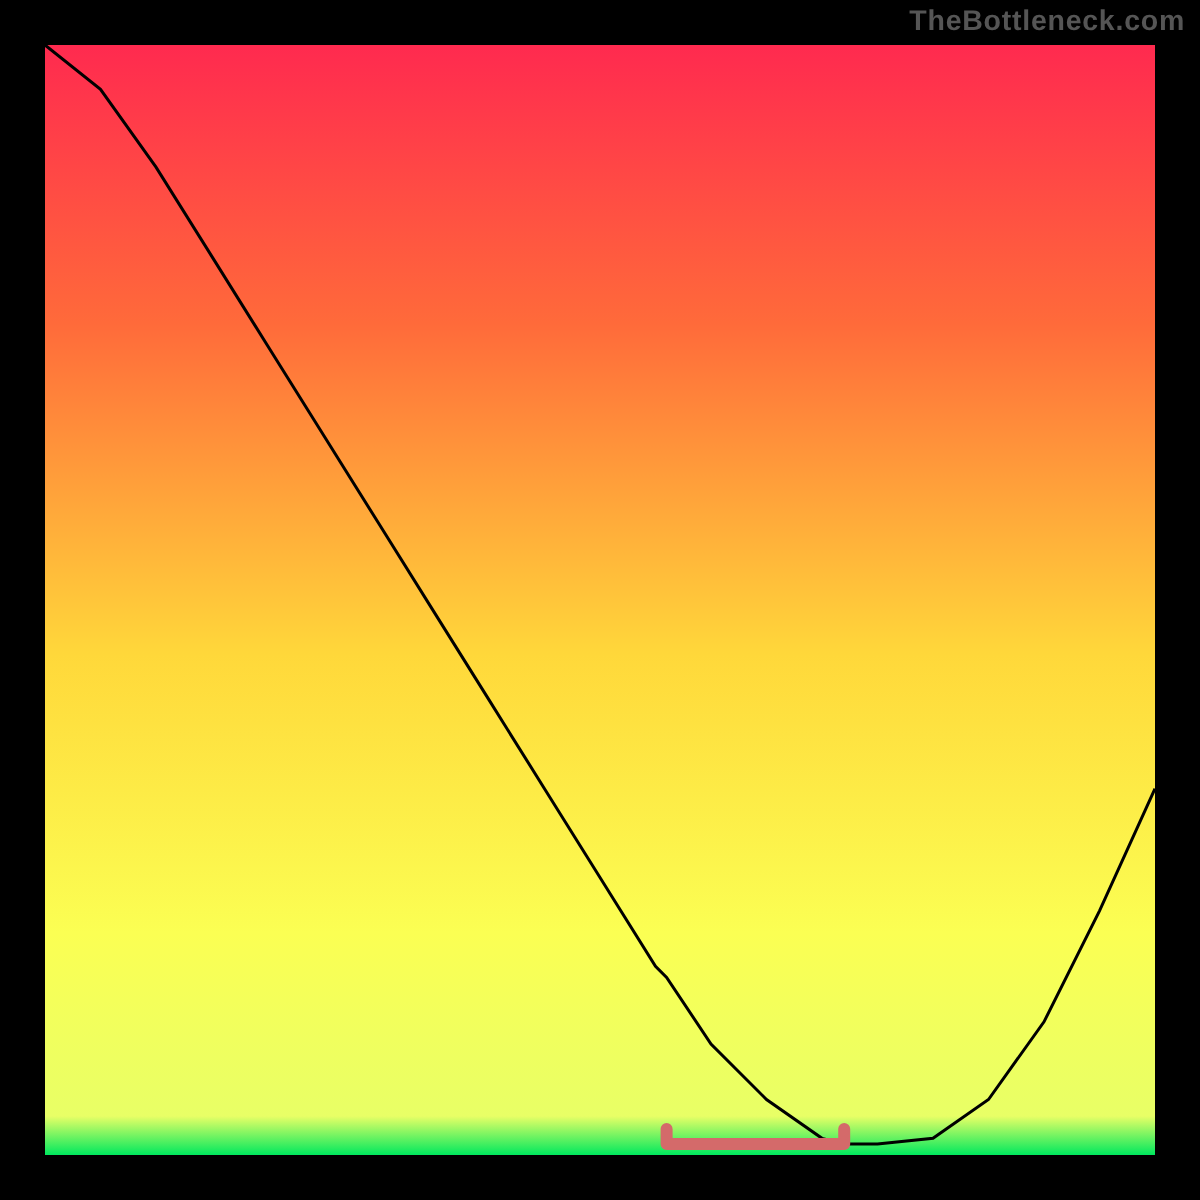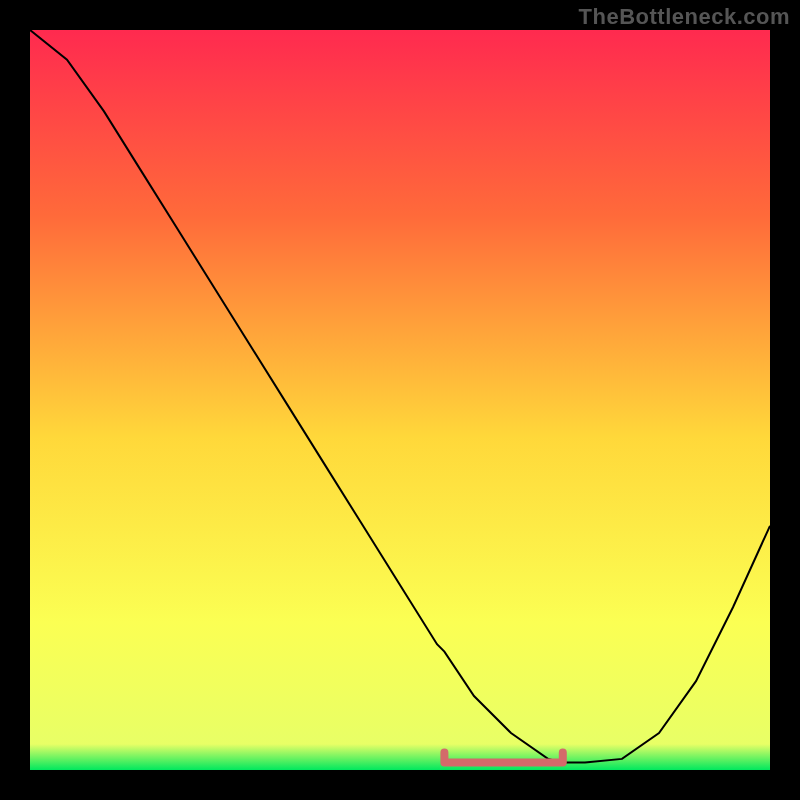--- a/index.html
+++ b/index.html
@@ -15,21 +15,21 @@
     position: relative;
     width: 800px;
     height: 800px;
     background: #000;
   }
   .watermark {
     position: absolute;
     top: 4px;
     right: 10px;
     color: #555;
-    font-size: 22px;
+    font-size: 19px;
     font-weight: bold;
     letter-spacing: 0.5px;
   }
   .plot {
     position: absolute;
     left: 30px;
     top: 30px;
     width: 740px;
     height: 740px;
   }

